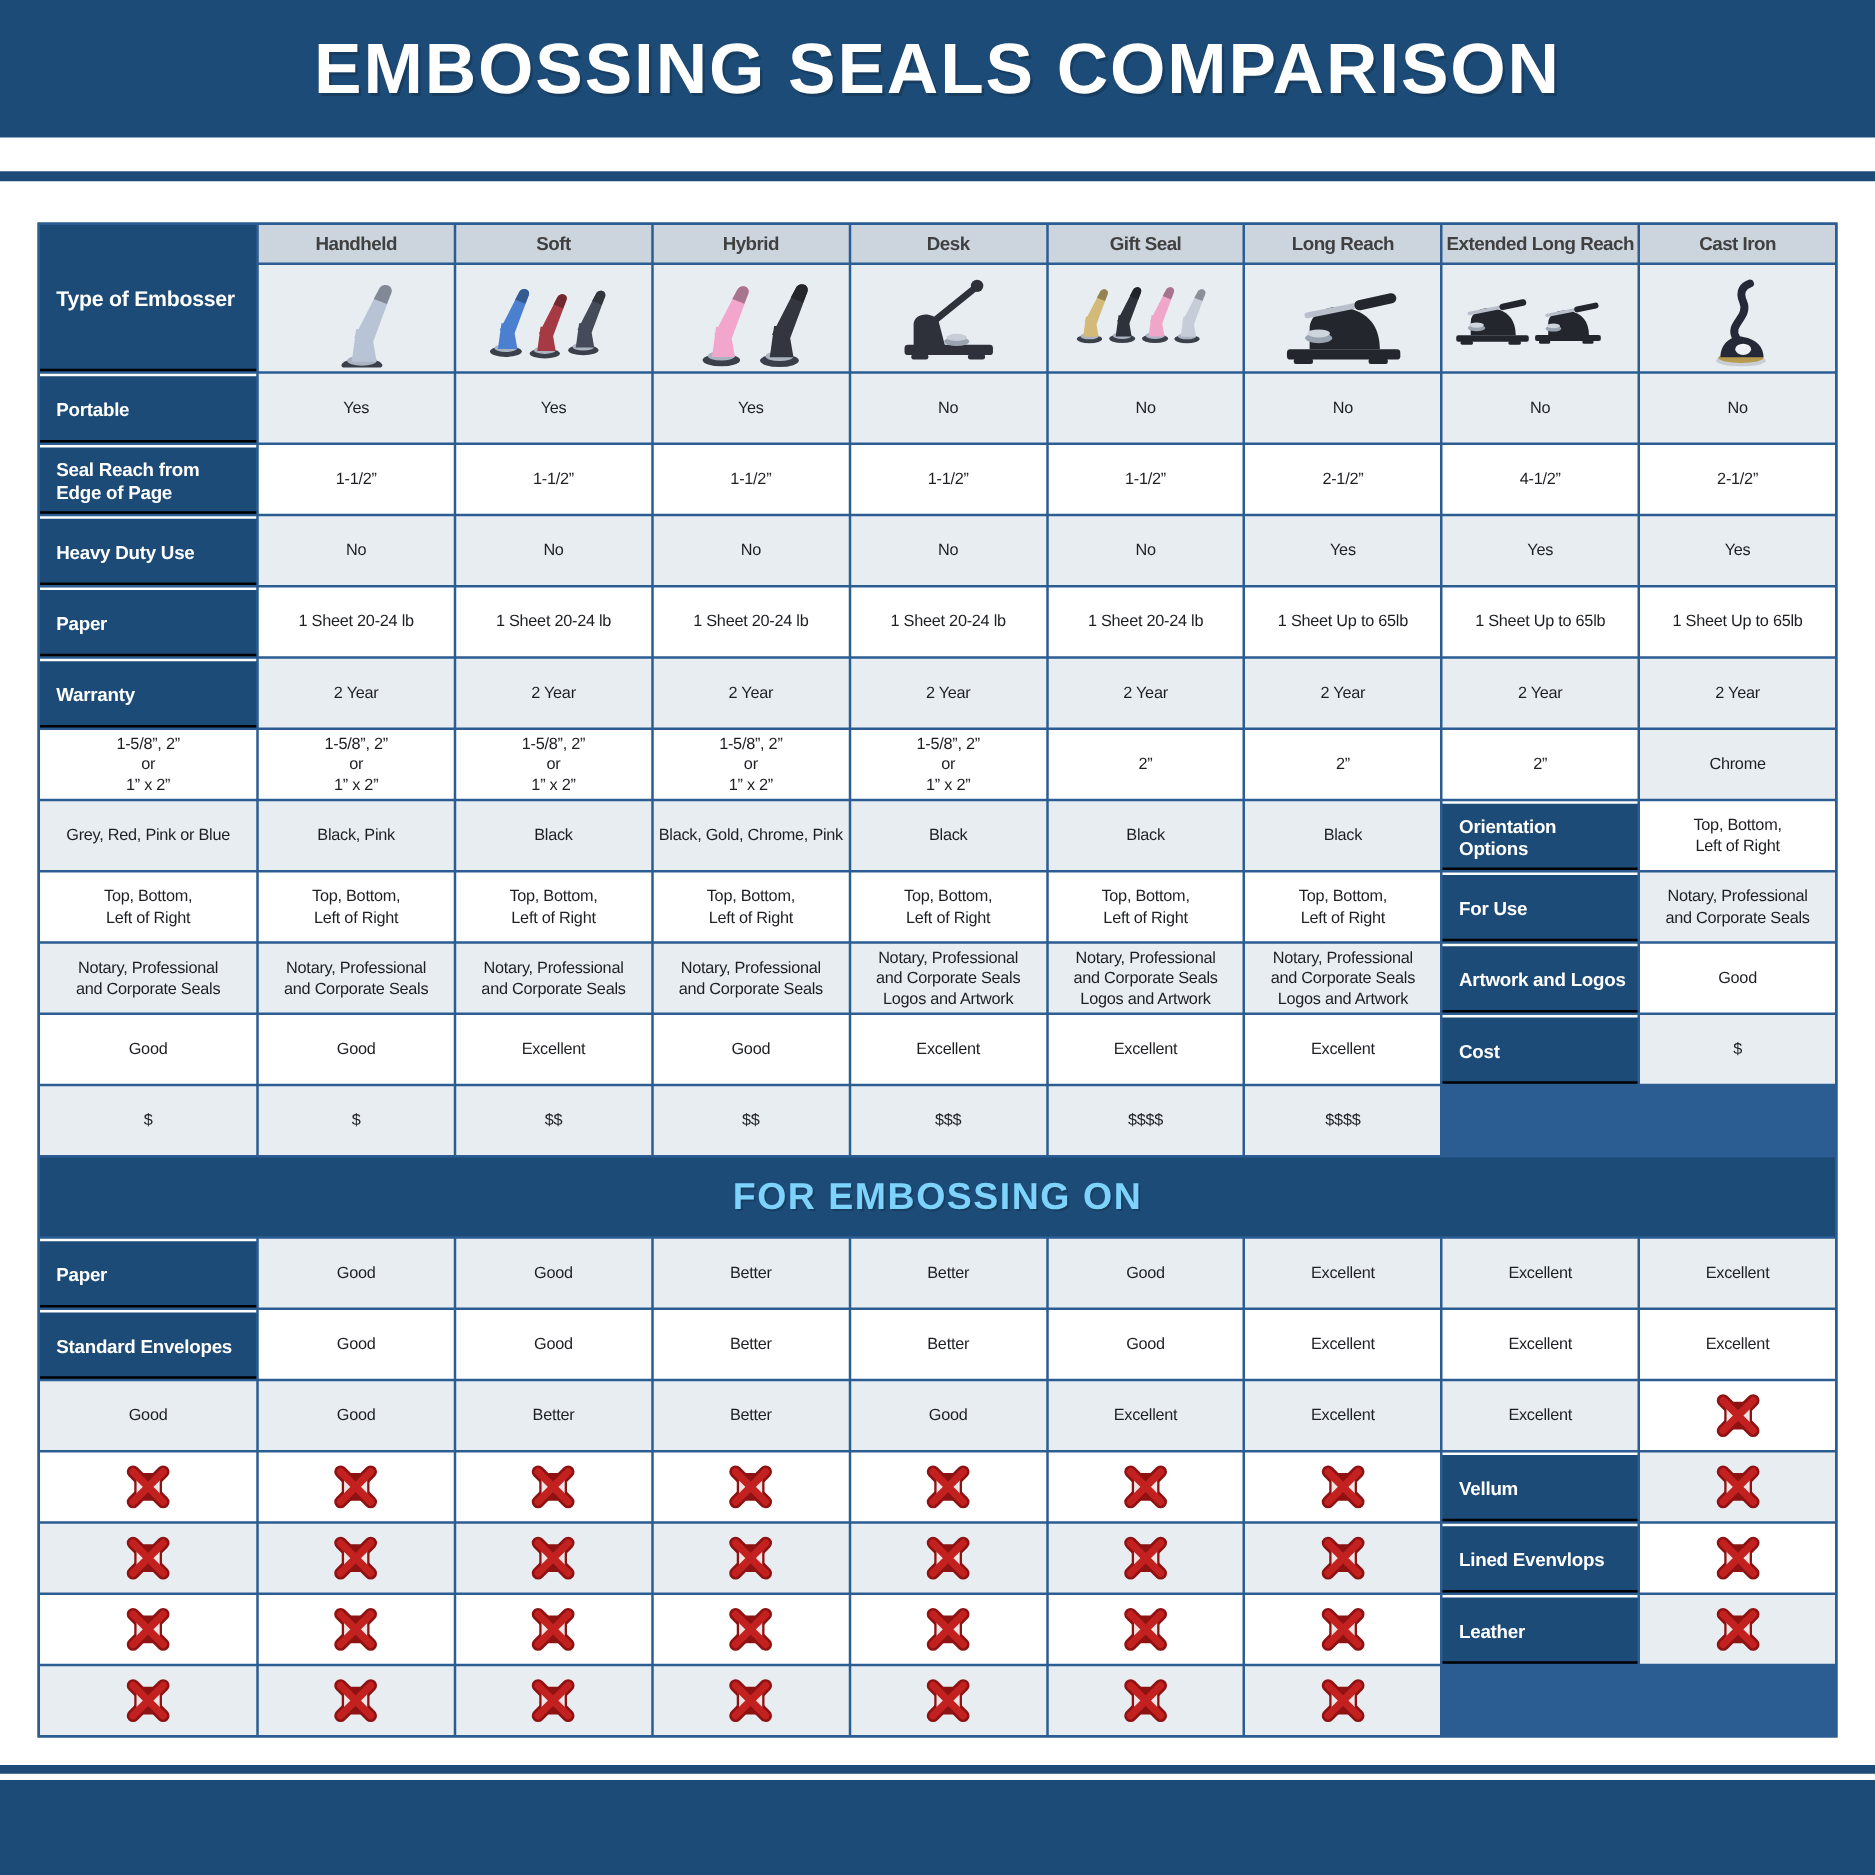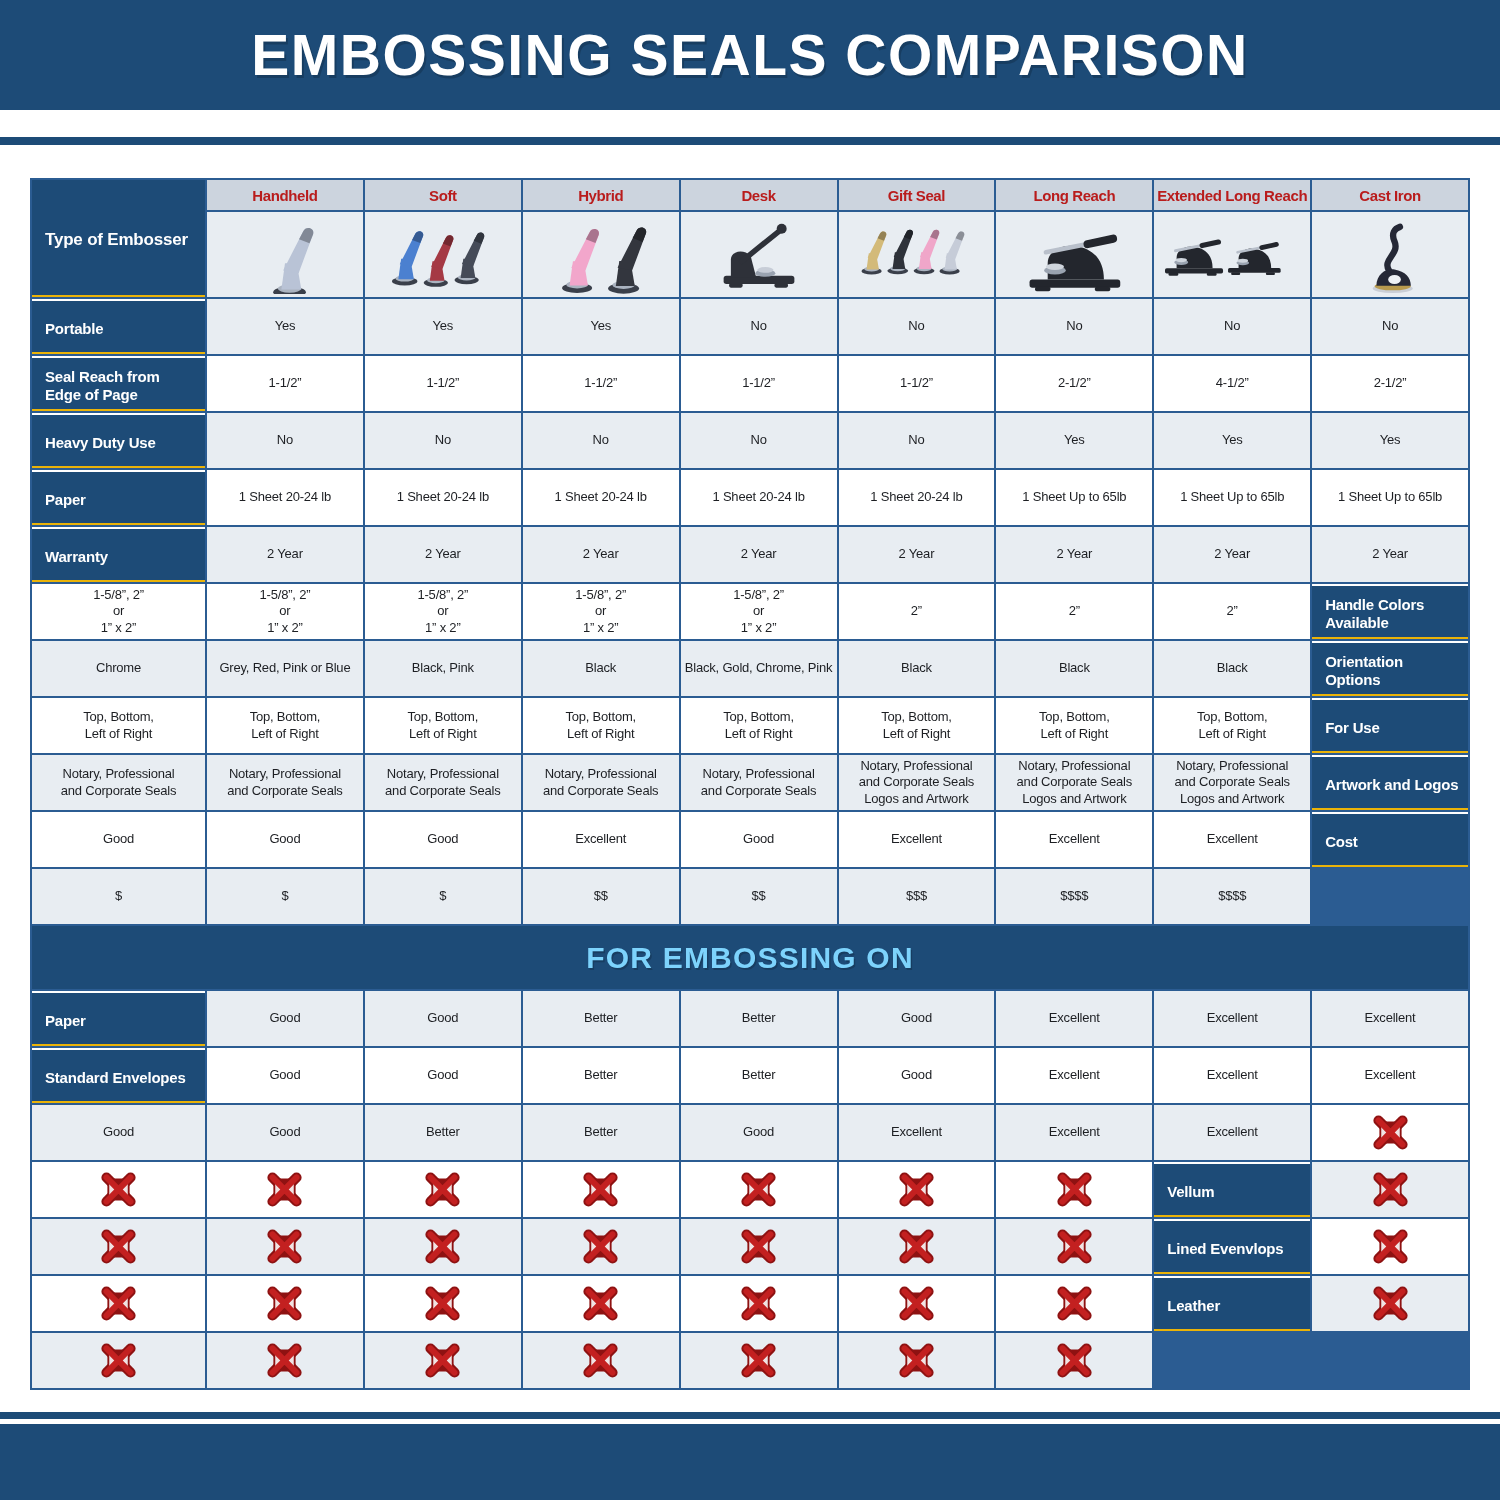--- a/index.html
+++ b/index.html
@@ -35,25 +35,25 @@
     grid-template-rows:30px 85px repeat(11,55px) 63px repeat(7,55px);
     gap:2px;
     background:var(--border);
     border:2px solid var(--border);
     box-sizing:border-box;
   }
   .cell{display:flex;align-items:center;justify-content:center;text-align:center;box-sizing:border-box;overflow:hidden;}
   .label{
     background:var(--blue);color:#fff;font-weight:bold;font-size:15px;letter-spacing:-0.2px;
     justify-content:flex-start;text-align:left;padding:6px 8px 2px 13px;line-height:1.15;
-    border-top:2px solid #fff;border-bottom:2px solid #eab308;white-space:pre-line;
+    border-top:2px solid #fff;border-bottom:2px solid #000000;white-space:pre-line;
   }
   .corner{border-top:none;}
   .colhead{
-    background:var(--headcell);color:#b91c1c;font-weight:bold;font-size:15px;letter-spacing:-0.4px;
+    background:var(--headcell);color:#404040;font-weight:bold;font-size:15px;letter-spacing:-0.4px;
     white-space:nowrap;
   }
   .imgcell{background:var(--light);padding:2px;}
   .imgcell svg{display:block;}
   .data{font-size:13px;letter-spacing:-0.2px;color:#1d1f23;line-height:1.25;white-space:pre-line;padding:1px 4px;}
   .light{background:var(--light);}
   .white{background:var(--white);}
   .section-banner{
     grid-column:1 / -1;background:var(--blue);color:#7dd3fc;font-weight:bold;
     font-size:30px;letter-spacing:1.2px;text-shadow:1.5px 2px 0 rgba(0,0,0,0.18);
@@ -288,21 +288,20 @@
 1” x 2”</div>
     <div class="cell data white">1-5/8”, 2”
 or
 1” x 2”</div>
     <div class="cell data white">1-5/8”, 2”
 or
 1” x 2”</div>
     <div class="cell data white">2”</div>
     <div class="cell data white">2”</div>
     <div class="cell data white">2”</div>
-    <div class="cell label">Handle Colors Available</div>
     <div class="cell data light">Chrome</div>
     <div class="cell data light">Grey, Red, Pink or Blue</div>
     <div class="cell data light">Black, Pink</div>
     <div class="cell data light">Black</div>
     <div class="cell data light">Black, Gold, Chrome, Pink</div>
     <div class="cell data light">Black</div>
     <div class="cell data light">Black</div>
     <div class="cell data light">Black</div>
     <div class="cell label">Orientation Options</div>
     <div class="cell data white">Top, Bottom,

